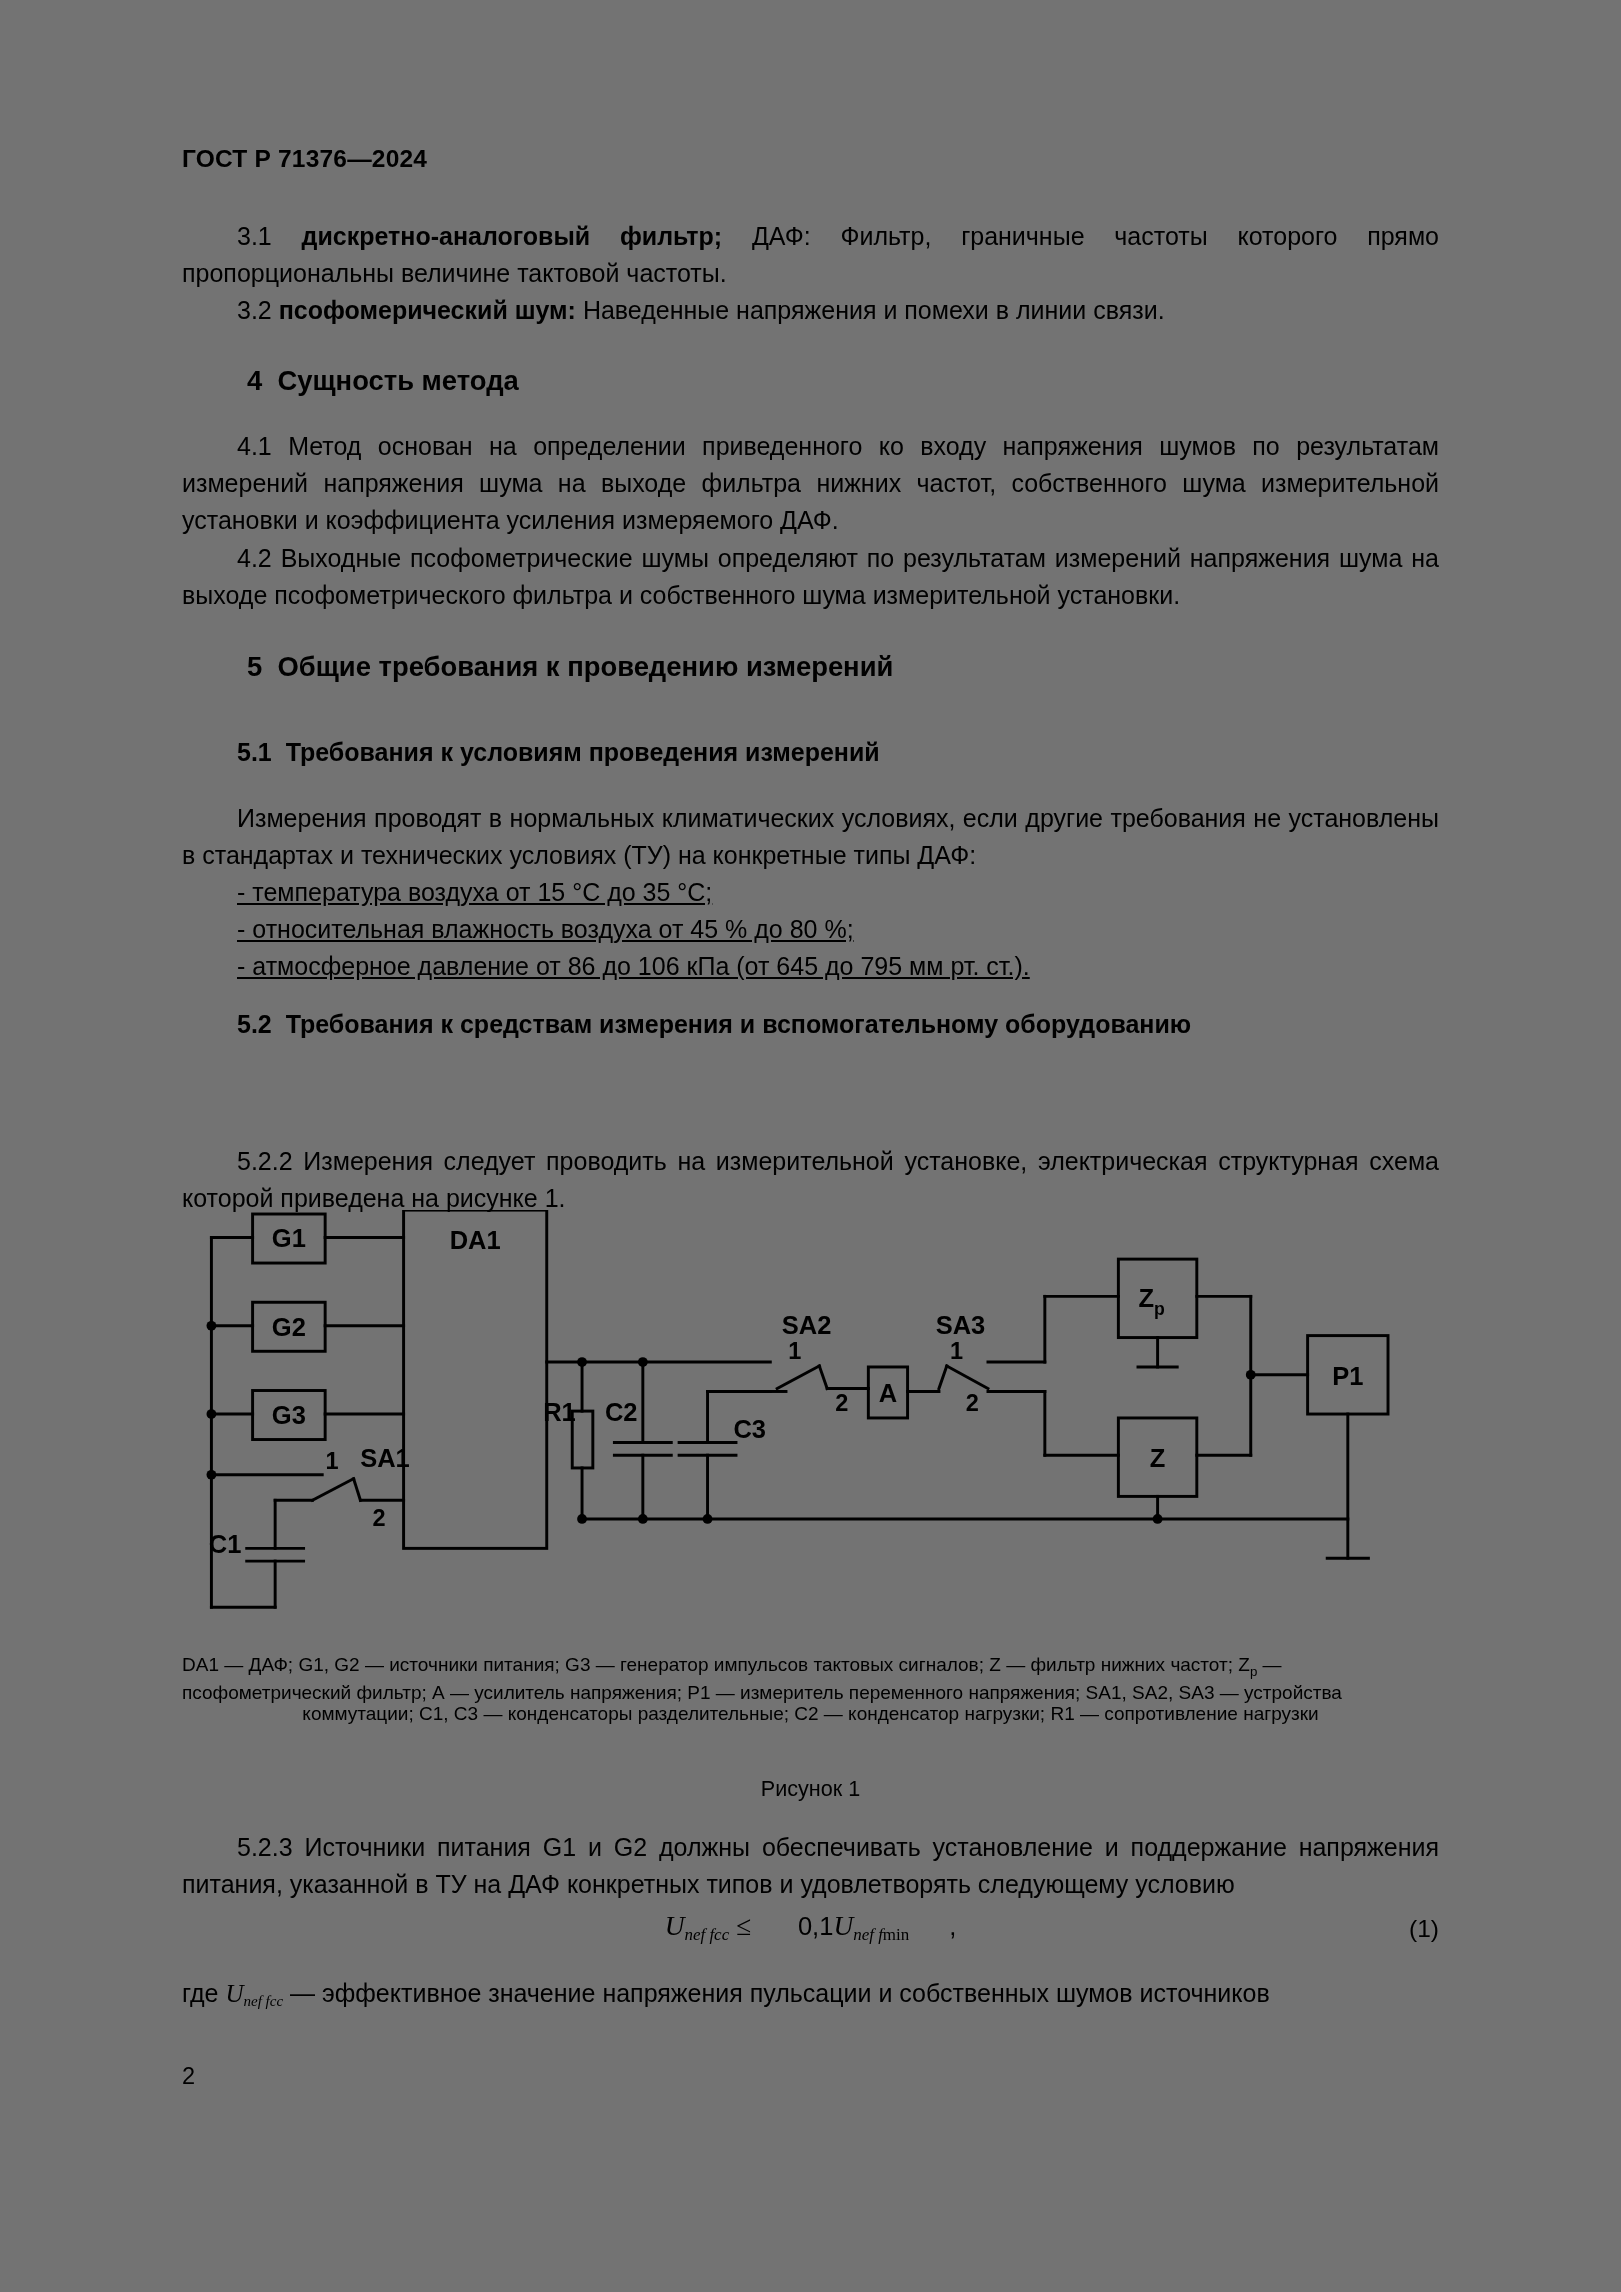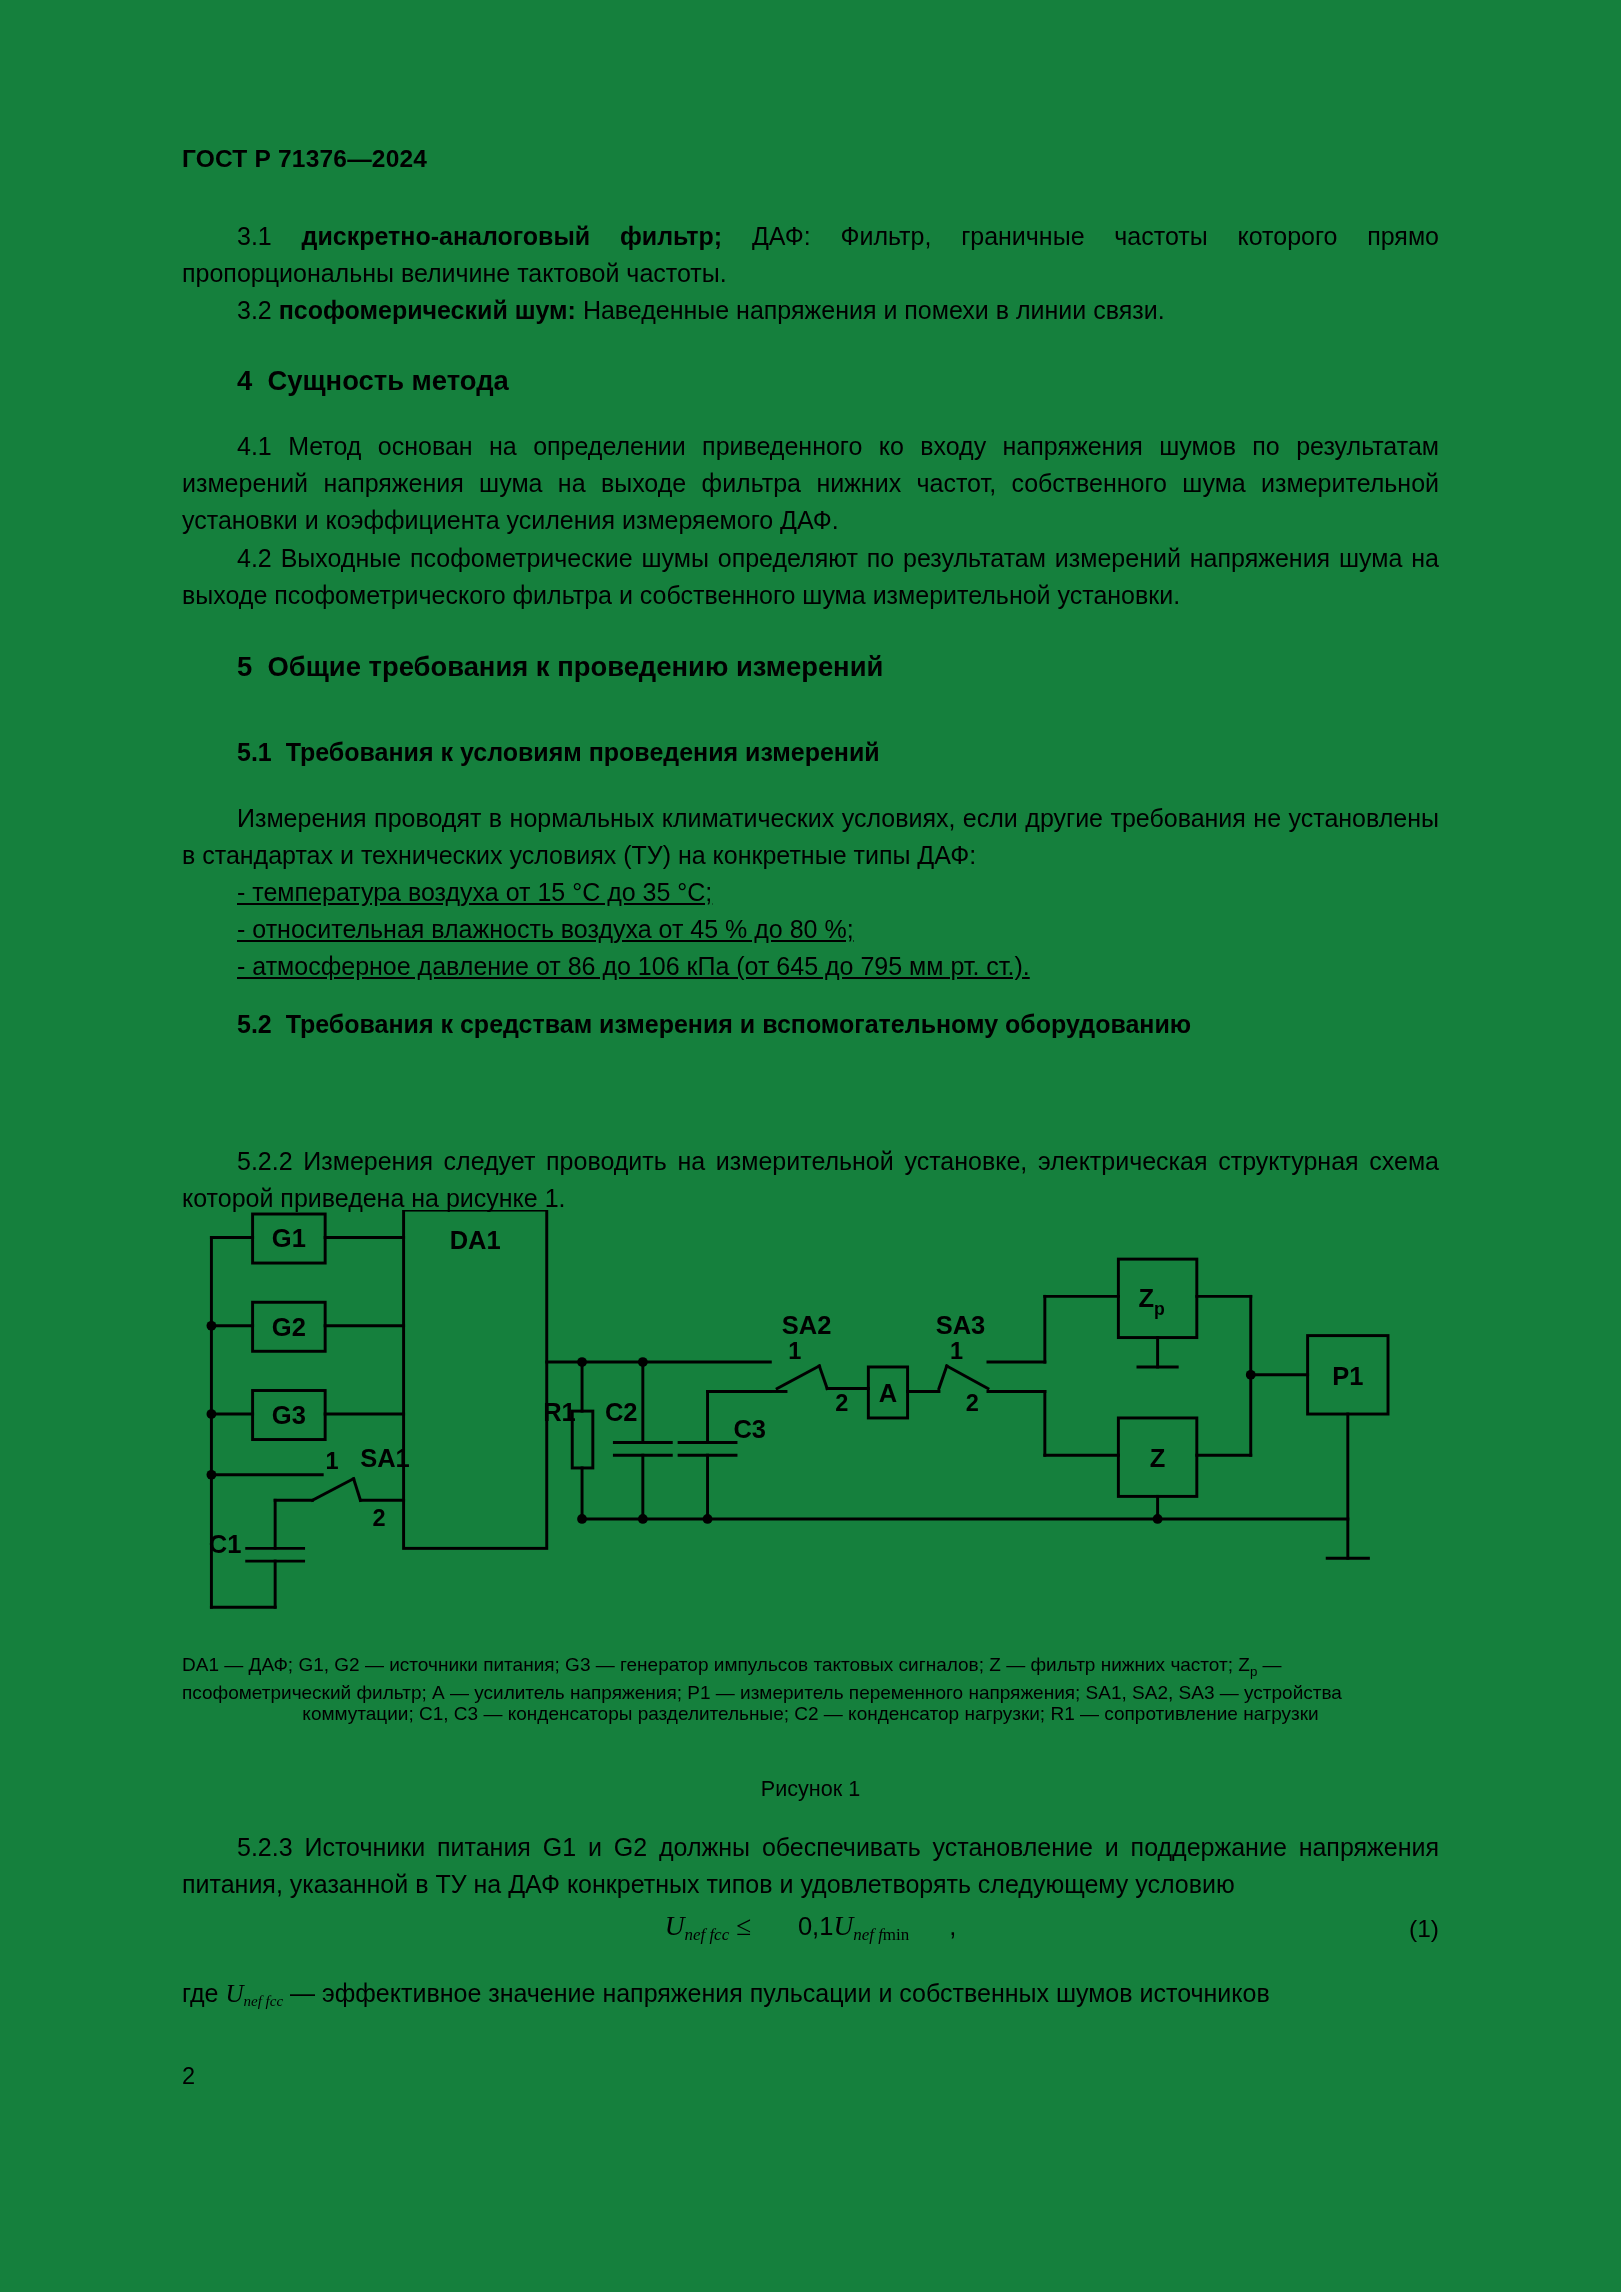--- a/index.html
+++ b/index.html
@@ -9,21 +9,21 @@
   }
   body {
     font-family: "Liberation Sans", sans-serif;
     color: #000000;
   }
   .page {
     position: relative;
     width: 1621px;
     height: 2293px;
     margin: 0 auto;
-    background: #15803d;
+    background: #737373;
     box-sizing: border-box;
     overflow: hidden;
   }
 
   
   .doc-header {
     position: absolute;
     left: 182px;
     top: 145px;
     font-size: 24.5px;
@@ -41,21 +41,21 @@
     text-align: justify;
     text-justify: inter-word;
   }
   .indent {
     text-indent: 55px;
   }
   b.term { font-weight: bold; }
 
   h2.sec {
     position: absolute;
-    left: 182px;
+    left: 192px;
     font-size: 27.4px;
     font-weight: bold;
     margin: 0;
     text-indent: 0;
     padding-left: 55px;
     box-sizing: border-box;
     width: 1257px;
   }
   h3.subsec {
     position: absolute;

